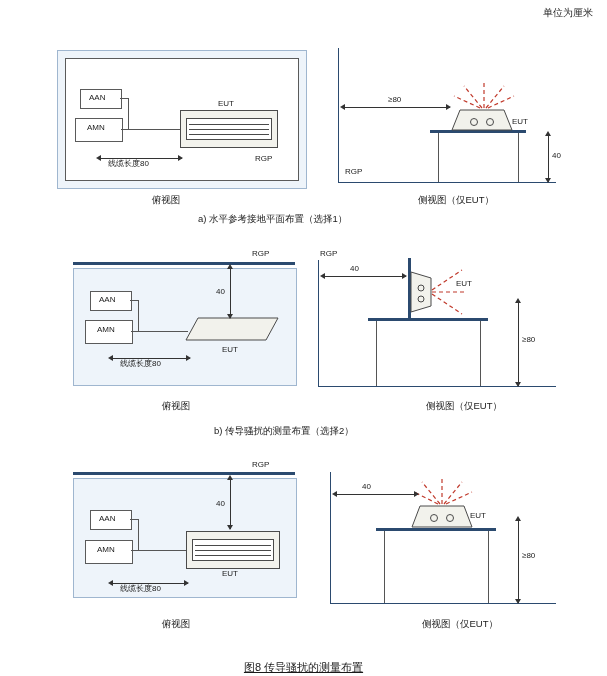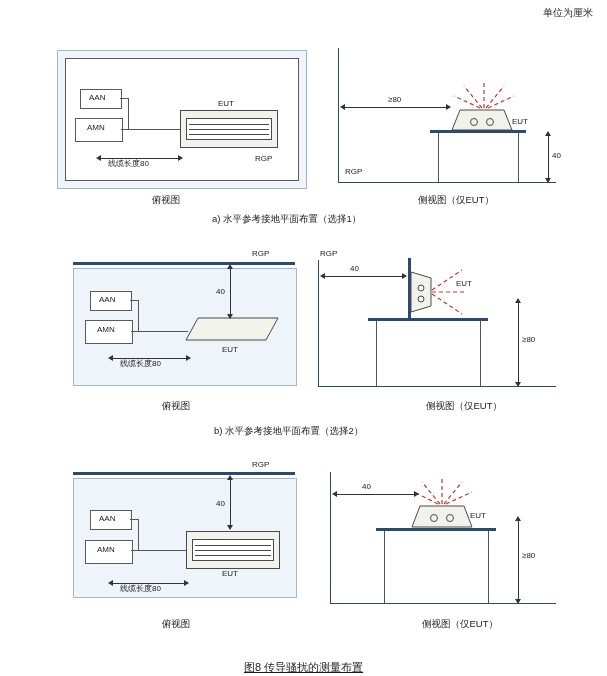--- a/index.html
+++ b/index.html
@@ -99,21 +99,21 @@
   <div class="ah-r" style="left:446px;top:104px;"></div>
   <div class="lbl-sm" style="left:388px;top:96px;">≥80</div>
 
   <div class="arrowlinev" style="left:548px;top:133px;height:49px;"></div>
   <div class="av-u" style="left:545px;top:131px;"></div>
   <div class="av-d" style="left:545px;top:178px;"></div>
   <div class="lbl-sm" style="left:552px;top:152px;">40</div>
 
   <div class="caption" style="left:456px;top:194px;transform:translateX(-50%);">侧视图（仅EUT）</div>
 
-  <div class="caption" style="left:212px;top:213px;">a)  水平参考接地平面布置（选择1）</div>
+  <div class="caption" style="left:198px;top:213px;">a)  水平参考接地平面布置（选择1）</div>
 
   <div class="box-outer" style="left:73px;top:268px;width:222px;height:116px;background:#eef4fa;border:1px solid #9fb6cf;"></div>
   <div class="strip" style="left:73px;top:262px;width:222px;height:3px;"></div>
   <div class="lbl-sm" style="left:252px;top:250px;">RGP</div>
 
   <div class="plainbox" style="left:90px;top:291px;width:40px;height:18px;"></div>
   <div class="lbl-sm" style="left:99px;top:296px;">AAN</div>
 
   <div class="plainbox" style="left:85px;top:320px;width:46px;height:22px;"></div>
   <div class="lbl-sm" style="left:97px;top:326px;">AMN</div>
@@ -168,21 +168,21 @@
   <div class="ah-r" style="left:402px;top:273px;"></div>
   <div class="lbl-sm" style="left:350px;top:265px;">40</div>
 
   <div class="arrowlinev" style="left:518px;top:300px;height:86px;"></div>
   <div class="av-u" style="left:515px;top:298px;"></div>
   <div class="av-d" style="left:515px;top:382px;"></div>
   <div class="lbl-sm" style="left:522px;top:336px;">≥80</div>
 
   <div class="caption" style="left:464px;top:400px;transform:translateX(-50%);">侧视图（仅EUT）</div>
 
-  <div class="caption" style="left:214px;top:425px;">b)  水平参考接地平面布置（选择2）</div>
+  <div class="caption" style="left:214px;top:425px;">b)  传导骚扰的测量布置（选择2）</div>
 
   <div class="box-outer" style="left:73px;top:478px;width:222px;height:118px;background:#eef4fa;border:1px solid #9fb6cf;"></div>
   <div class="strip" style="left:73px;top:472px;width:222px;height:3px;"></div>
   <div class="lbl-sm" style="left:252px;top:461px;">RGP</div>
 
   <div class="plainbox" style="left:90px;top:510px;width:40px;height:18px;"></div>
   <div class="lbl-sm" style="left:99px;top:515px;">AAN</div>
 
   <div class="plainbox" style="left:85px;top:540px;width:46px;height:22px;"></div>
   <div class="lbl-sm" style="left:97px;top:546px;">AMN</div>

